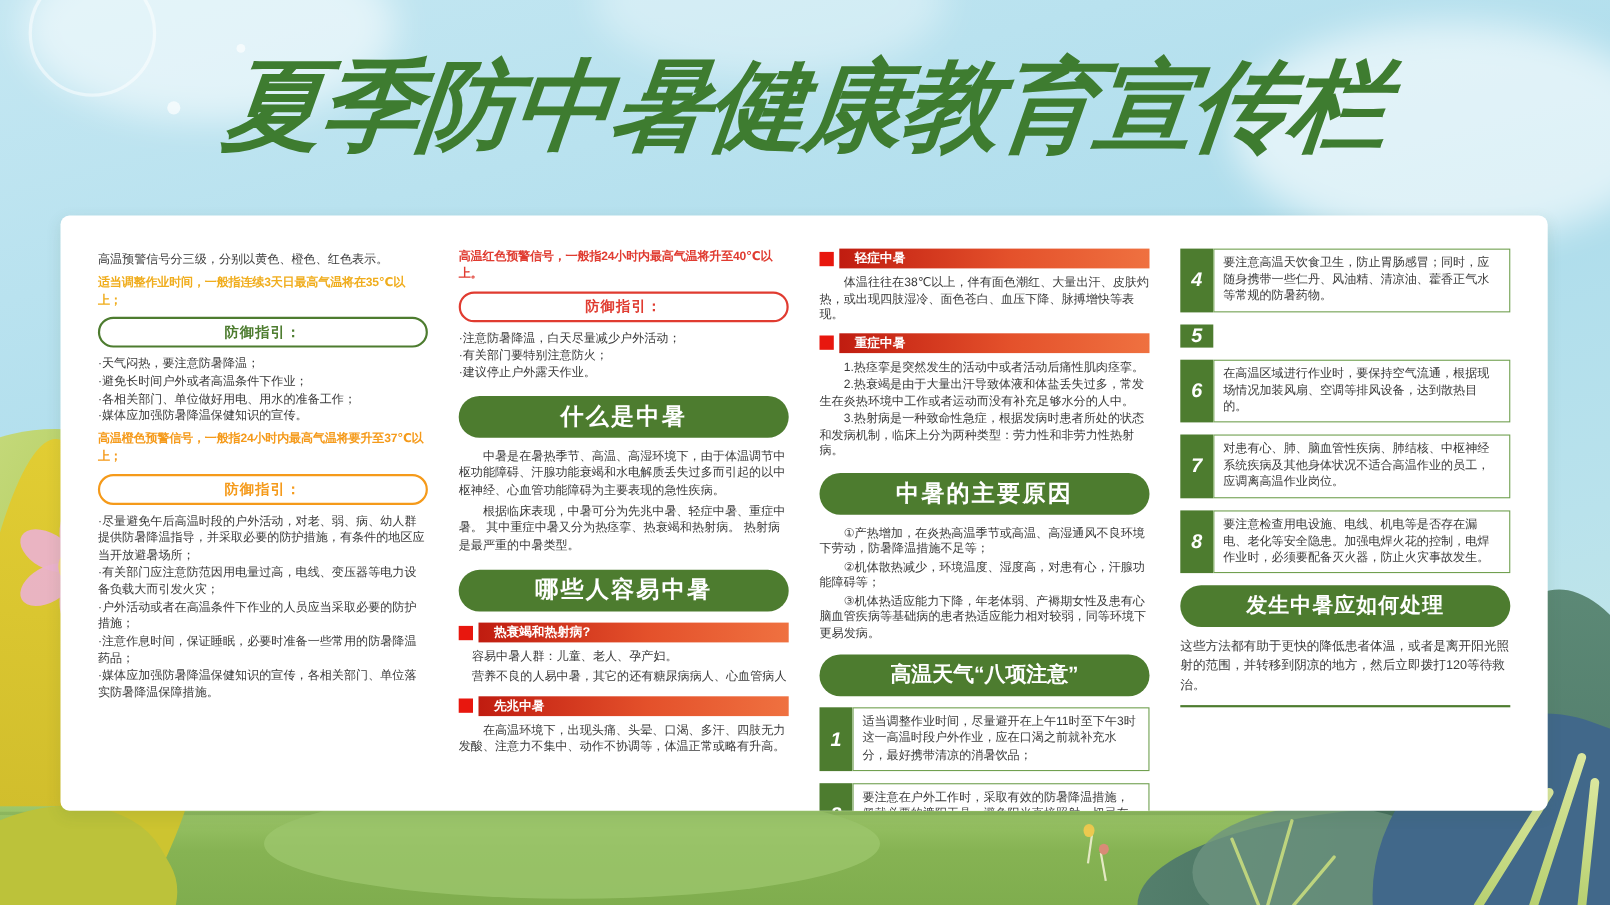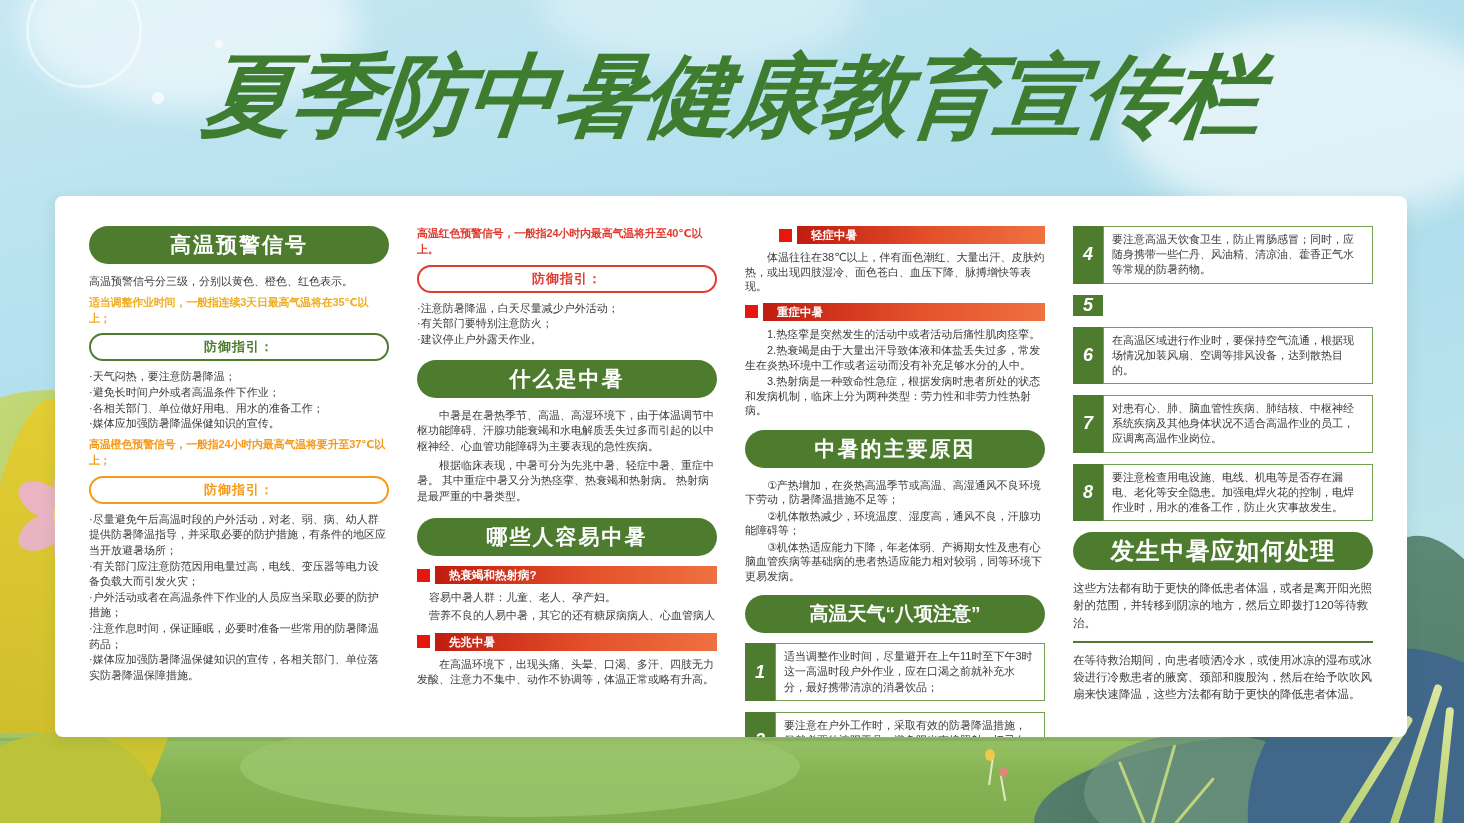--- a/index.html
+++ b/index.html
@@ -151,21 +151,20 @@
   <div class="sprig-stem ss2"></div>
   <div class="sprig-dot sd1"></div>
   <div class="sprig-dot sd2"></div>
 </div>
 
 <h1 class="title">夏季防中暑健康教育宣传栏</h1>
 
 <div class="panel">
 
   <div class="col">
-    <div class="pill-header">高温预警信号</div>
     <p class="body-text">高温预警信号分三级，分别以黄色、橙色、红色表示。</p>
     <p class="signal yellow">适当调整作业时间，一般指连续3天日最高气温将在35℃以上；</p>
     <div class="outline-pill green">防御指引：</div>
     <div>
       <p class="bullet">·天气闷热，要注意防暑降温；</p>
       <p class="bullet">·避免长时间户外或者高温条件下作业；</p>
       <p class="bullet">·各相关部门、单位做好用电、用水的准备工作；</p>
       <p class="bullet">·媒体应加强防暑降温保健知识的宣传。</p>
     </div>
     <p class="signal orange">高温橙色预警信号，一般指24小时内最高气温将要升至37℃以上；</p>
@@ -198,35 +197,35 @@
     <p class="body-text ind1">容易中暑人群：儿童、老人、孕产妇。</p>
     <p class="body-text ind1">营养不良的人易中暑，其它的还有糖尿病病人、心血管病人</p>
     <div class="redbar">
       <span class="sq"></span>
       <span class="bar">先兆中暑</span>
     </div>
     <p class="para">在高温环境下，出现头痛、头晕、口渴、多汗、四肢无力发酸、注意力不集中、动作不协调等，体温正常或略有升高。</p>
   </div>
 
   <div class="col">
-    <div class="redbar" style="margin-top:0;margin-left:34px;">
+    <div class="redbar" style="margin-top:0;">
       <span class="sq"></span>
       <span class="bar">轻症中暑</span>
     </div>
     <p class="para tight">体温往往在38℃以上，伴有面色潮红、大量出汗、皮肤灼热，或出现四肢湿冷、面色苍白、血压下降、脉搏增快等表现。</p>
     <div class="redbar">
       <span class="sq"></span>
       <span class="bar">重症中暑</span>
     </div>
     <p class="para tight">1.热痉挛是突然发生的活动中或者活动后痛性肌肉痉挛。</p>
     <p class="para tight">2.热衰竭是由于大量出汗导致体液和体盐丢失过多，常发生在炎热环境中工作或者运动而没有补充足够水分的人中。</p>
     <p class="para tight">3.热射病是一种致命性急症，根据发病时患者所处的状态和发病机制，临床上分为两种类型：劳力性和非劳力性热射病。</p>
     <div class="pill-header" style="margin-top:12px;">中暑的主要原因</div>
     <p class="para tight">①产热增加，在炎热高温季节或高温、高湿通风不良环境下劳动，防暑降温措施不足等；</p>
-    <p class="para tight">②机体散热减少，环境温度、湿度高，通风不良，汗腺功能障碍等；</p>
+    <p class="para tight">②机体散热减少，环境温度、湿度高，对患有心，汗腺功能障碍等；</p>
     <p class="para tight">③机体热适应能力下降，年老体弱、产褥期女性及患有心脑血管疾病等基础病的患者热适应能力相对较弱，同等环境下更易发病。</p>
     <div class="pill-header" style="margin-top:12px;font-size:19px;letter-spacing:0;">高温天气“八项注意”</div>
     <div class="notice">
       <div class="num">1</div>
       <div class="box">适当调整作业时间，尽量避开在上午11时至下午3时这一高温时段户外作业，应在口渴之前就补充水分，最好携带清凉的消暑饮品；</div>
     </div>
     <div class="notice">
       <div class="num">2</div>
       <div class="box">要注意在户外工作时，采取有效的防暑降温措施，佩戴必要的遮阳工具，避免阳光直接照射，切忌在太阳下长时间裸晒皮肤。</div>
     </div>
@@ -244,22 +243,21 @@
     <div class="notice">
       <div class="num">6</div>
       <div class="box">在高温区域进行作业时，要保持空气流通，根据现场情况加装风扇、空调等排风设备，达到散热目的。</div>
     </div>
     <div class="notice">
       <div class="num">7</div>
       <div class="box">对患有心、肺、脑血管性疾病、肺结核、中枢神经系统疾病及其他身体状况不适合高温作业的员工，应调离高温作业岗位。</div>
     </div>
     <div class="notice">
       <div class="num">8</div>
-      <div class="box">要注意检查用电设施、电线、机电等是否存在漏电、老化等安全隐患。加强电焊火花的控制，电焊作业时，用水的准备工作，防止火灾事故发生。</div>
-    </div>
-    <div class="pill-header" style="margin-top:8px;font-size:24px;letter-spacing:1px;">发生中暑应如何处理</div>
+      <div class="box">要注意检查用电设施、电线、机电等是否存在漏电、老化等安全隐患。加强电焊火花的控制，电焊作业时，必须要配备灭火器，防止火灾事故发生。</div>
+    </div>
+    <div class="pill-header" style="margin-top:8px;font-size:19px;letter-spacing:1px;">发生中暑应如何处理</div>
     <p class="handle-p">这些方法都有助于更快的降低患者体温，或者是离开阳光照射的范围，并转移到阴凉的地方，然后立即拨打120等待救治。</p>
     <div class="hr-green"></div>
-    <p class="handle-p">在等待救治期间，向患者喷洒冷水，或使用冰凉的湿布或冰袋进行冷敷患者的腋窝、颈部和腹股沟，然后在给予吹吹风扇来快速降温，这些方法都有助于更快的降低患者体温。</p>
 
   </div>
 
 </div>
 
 </body></html>

